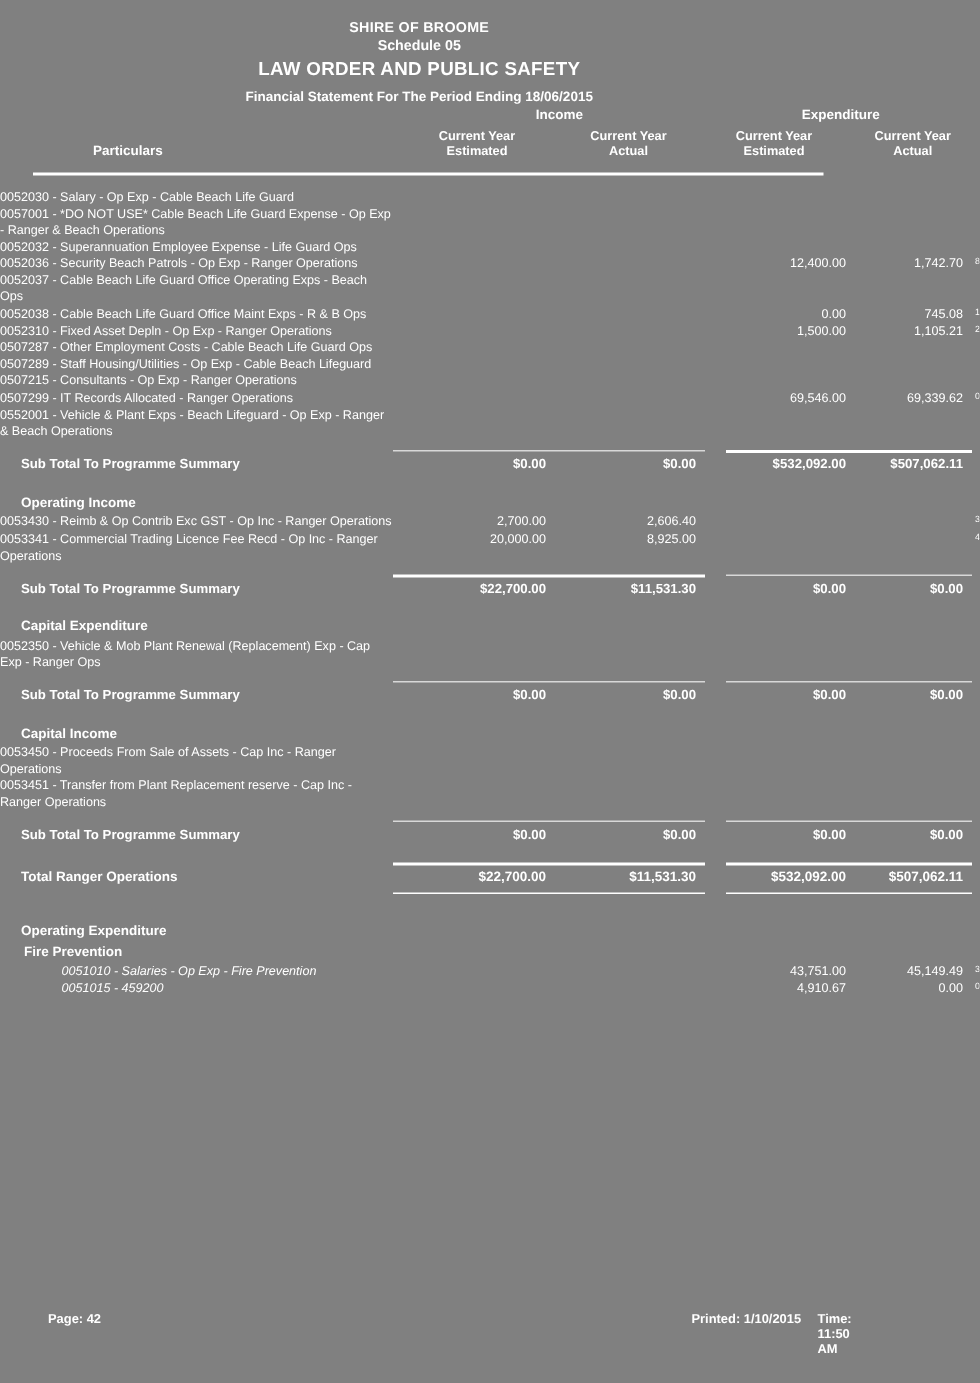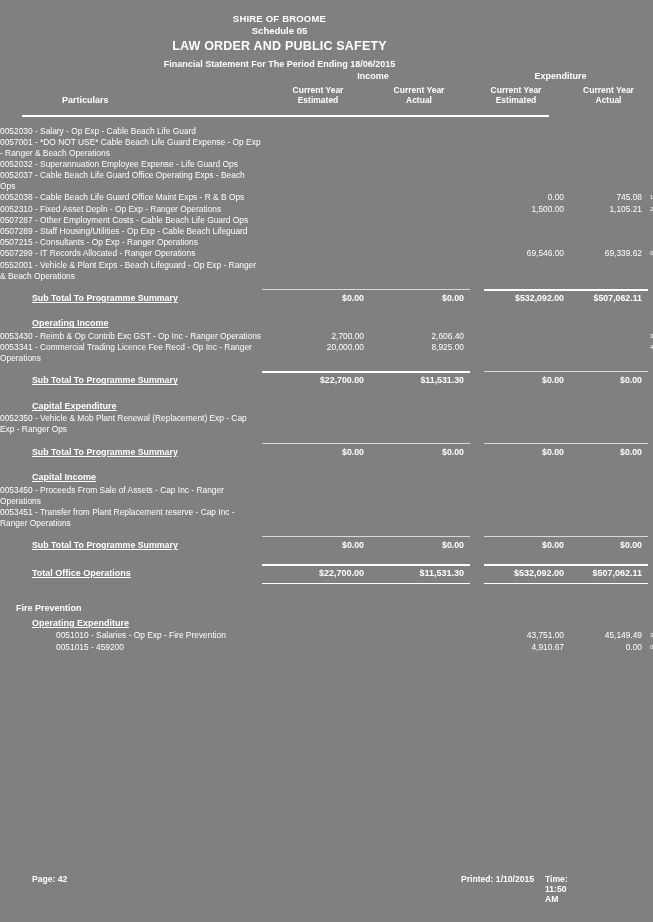--- a/index.html
+++ b/index.html
@@ -127,23 +127,23 @@
   .n4 { width: 78px;  flex: 0 0 78px; }
   .flag {
     font-size: 6px;
     width: 22px;
     flex: 0 0 22px;
     padding-left: 2px;
     line-height: 1.9;
     letter-spacing: -0.2px;
   }
 
-  .indent1 { padding-left: 32px; text-decoration: underline; }
+  .indent1 { padding-left: 14px; }
   .indent2 { }
-  .indent3 { padding-left: 56px; }
+  .indent3 { padding-left: 41px; font-style: italic; }
   .group-title {
     font-size: 9px;
     font-weight: bold;
     line-height: 1.6;
   }
   .subtotal-label {
     font-size: 8.8px;
     font-weight: bold;
   }
   .total-label {
@@ -272,20 +272,28 @@
         </div>
         <div class="row">
           <div class="desc indent2">0052032 - Superannuation Employee Expense - Life Guard Ops</div>
           <div class="num n1"></div>
           <div class="num n2"></div>
           <div class="num n3"></div>
           <div class="num n4"></div>
           <div class="flag"></div>
         </div>
         <div class="row">
+          <div class="desc indent2">0052036 - Security Beach Patrols - Op Exp - Ranger Operations</div>
+          <div class="num n1"></div>
+          <div class="num n2"></div>
+          <div class="num n3">12,400.00</div>
+          <div class="num n4">1,742.70</div>
+          <div class="flag">86%</div>
+        </div>
+        <div class="row">
           <div class="desc indent2">0052037 - Cable Beach Life Guard Office Operating Exps - Beach Ops</div>
           <div class="num n1"></div>
           <div class="num n2"></div>
           <div class="num n3"></div>
           <div class="num n4"></div>
           <div class="flag"></div>
         </div>
         <div class="row">
           <div class="desc indent2">0052038 - Cable Beach Life Guard Office Maint Exps - R &amp; B Ops</div>
           <div class="num n1"></div>
@@ -474,41 +482,41 @@
 
     <div class="spacer-md"></div>
 
     <div class="rule-wrap">
       <div class="rule-pad"></div>
       <div class="rule-inc heavy"></div>
       <div class="rule-gap"></div>
       <div class="rule-exp"></div>
     </div>
     <div class="row">
-      <div class="desc total-label indent1">Total Office Operations</div>
+      <div class="desc total-label indent1">Total Ranger Operations</div>
       <div class="num n1 total-label">$22,700.00</div>
       <div class="num n2 total-label">$11,531.30</div>
       <div class="num n3 total-label">$532,092.00</div>
       <div class="num n4 total-label">$507,062.11</div>
       <div class="flag"></div>
     </div>
     <div class="dbl-wrap">
       <div class="rule-pad"></div>
       <div class="dbl-inc"></div>
       <div class="rule-gap"></div>
       <div class="dbl-exp"></div>
     </div>
 
     <div class="spacer-lg"></div>
 
     <div class="row">
+      <div class="desc group-title indent1">Operating Expenditure</div>
+    </div>
+    <div class="row">
       <div class="desc group-title" style="padding-left:16px;">Fire Prevention</div>
-    </div>
-    <div class="row">
-      <div class="desc group-title indent1">Operating Expenditure</div>
     </div>
     <div id="sec-fire">
         <div class="row">
           <div class="desc indent3">0051010 - Salaries - Op Exp - Fire Prevention</div>
           <div class="num n1"></div>
           <div class="num n2"></div>
           <div class="num n3">43,751.00</div>
           <div class="num n4">45,149.49</div>
           <div class="flag">3%</div>
         </div>

